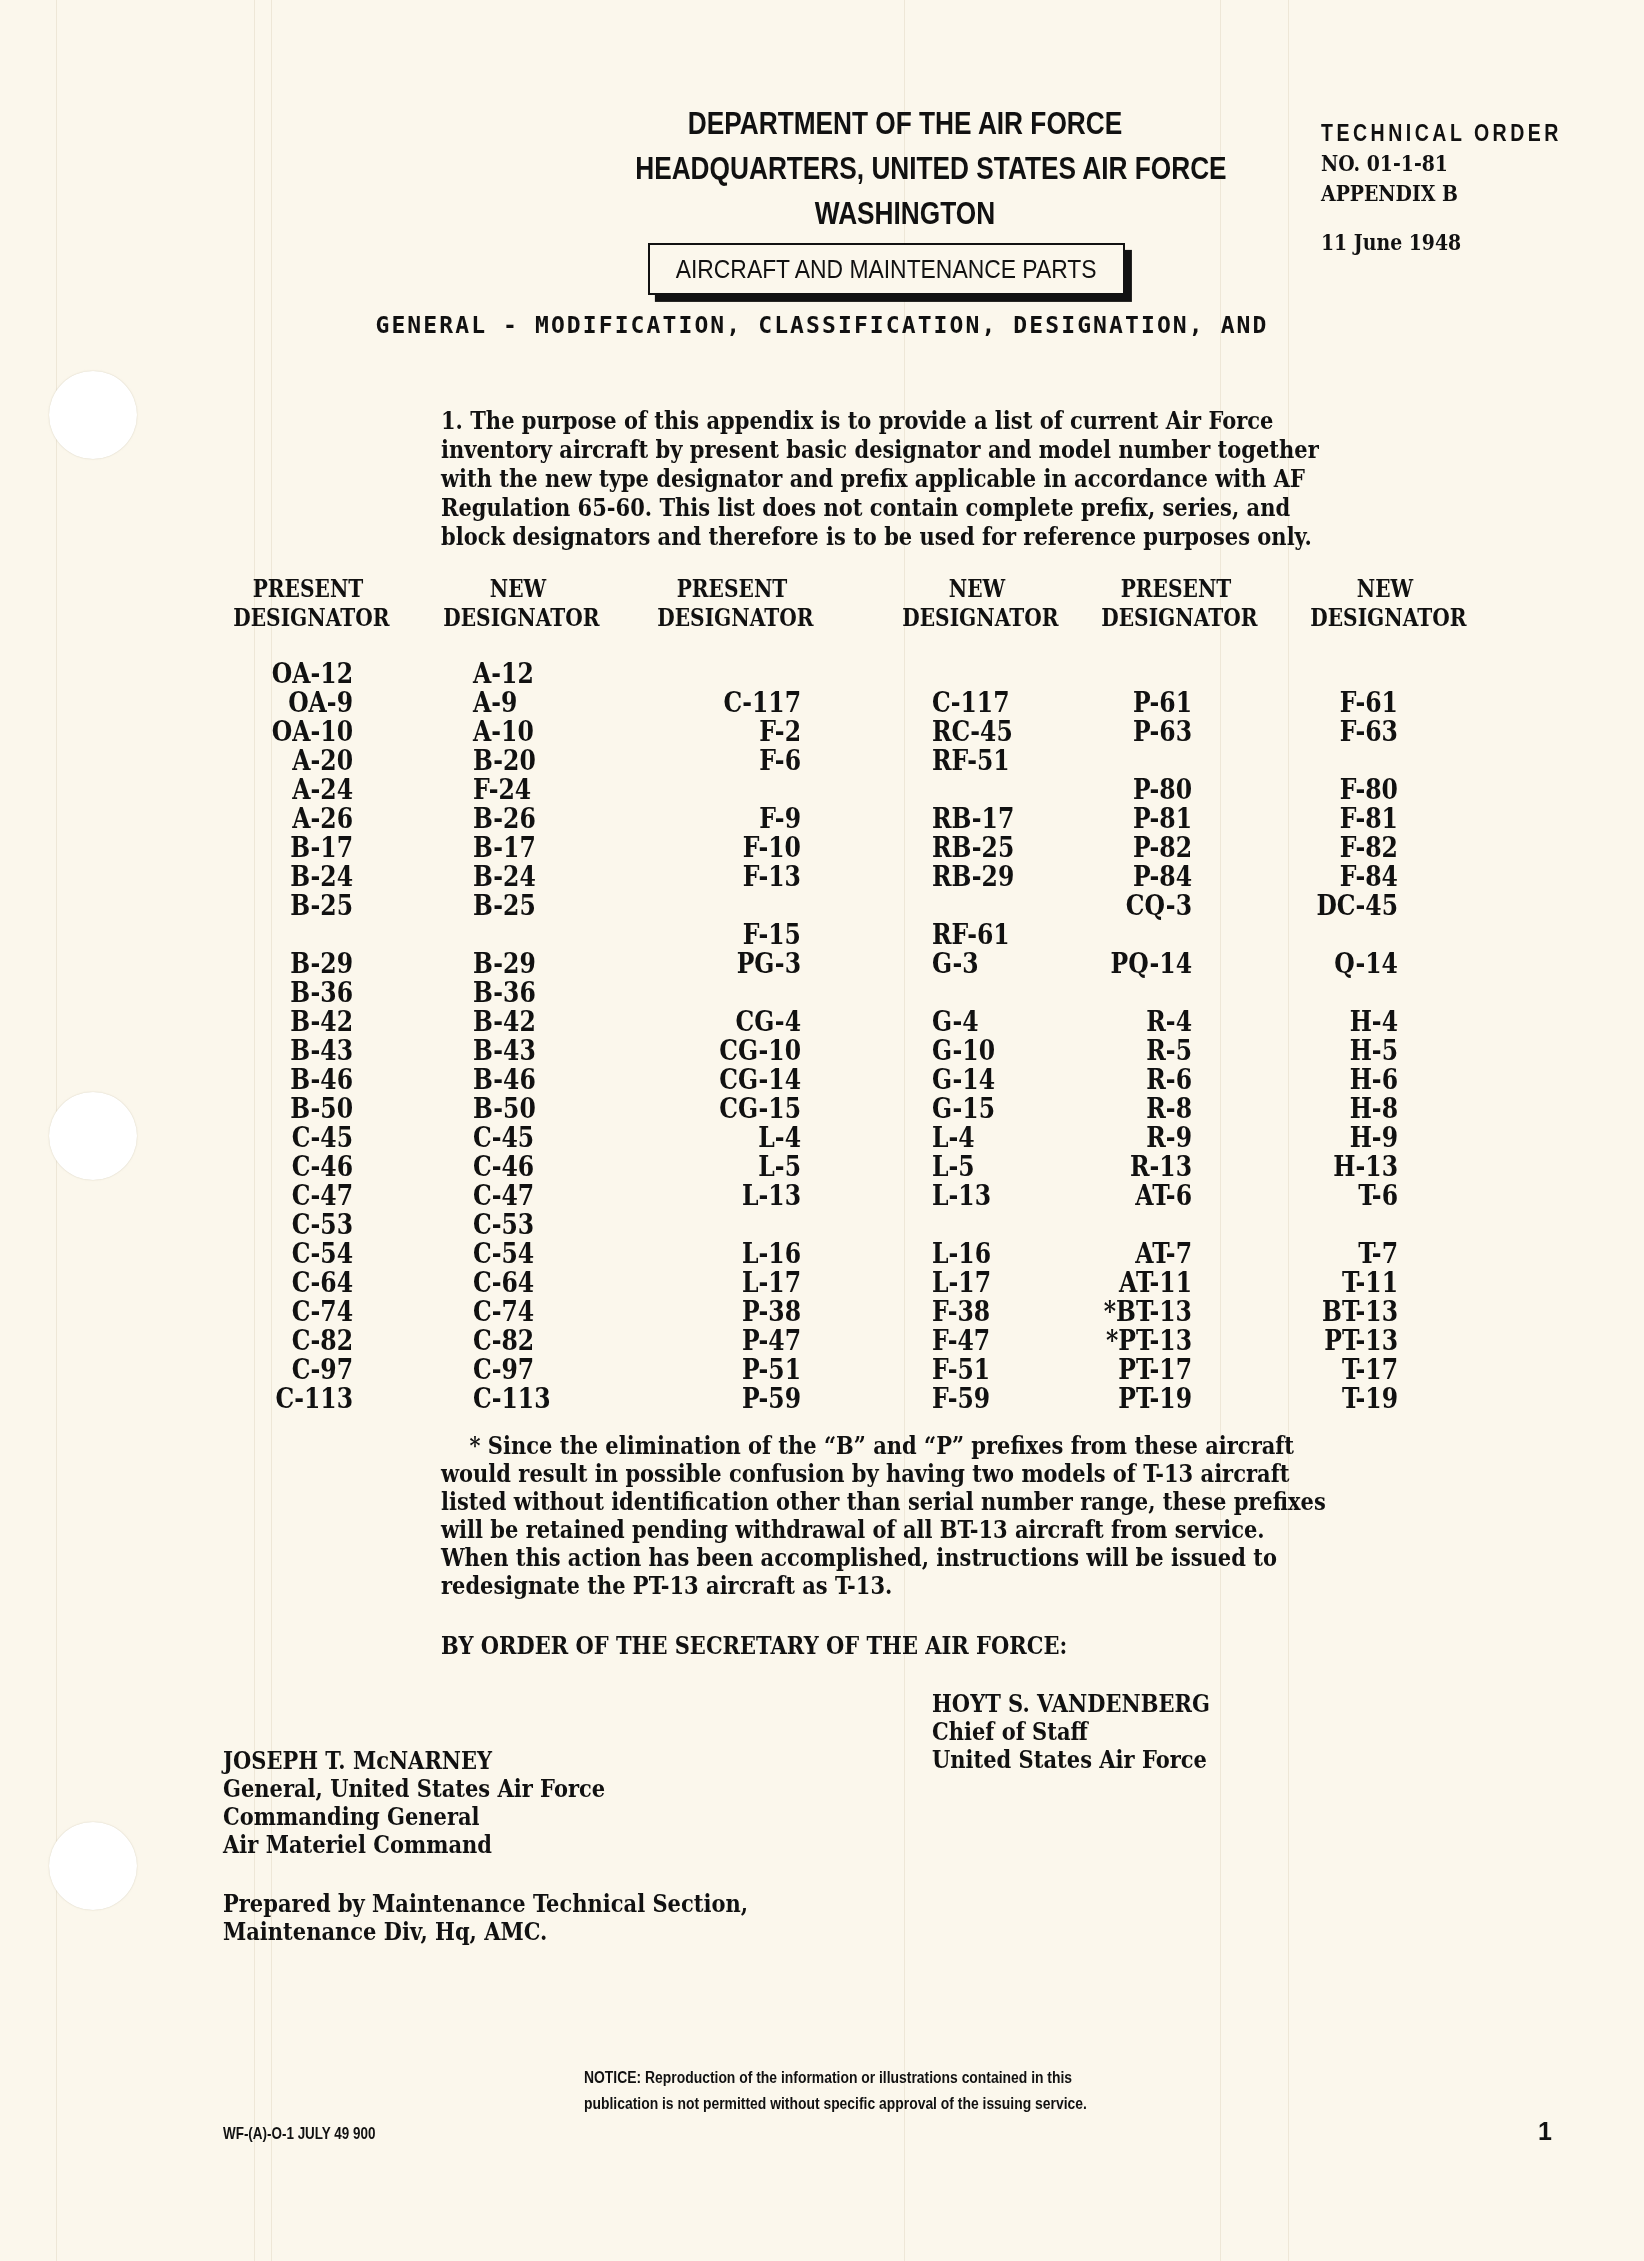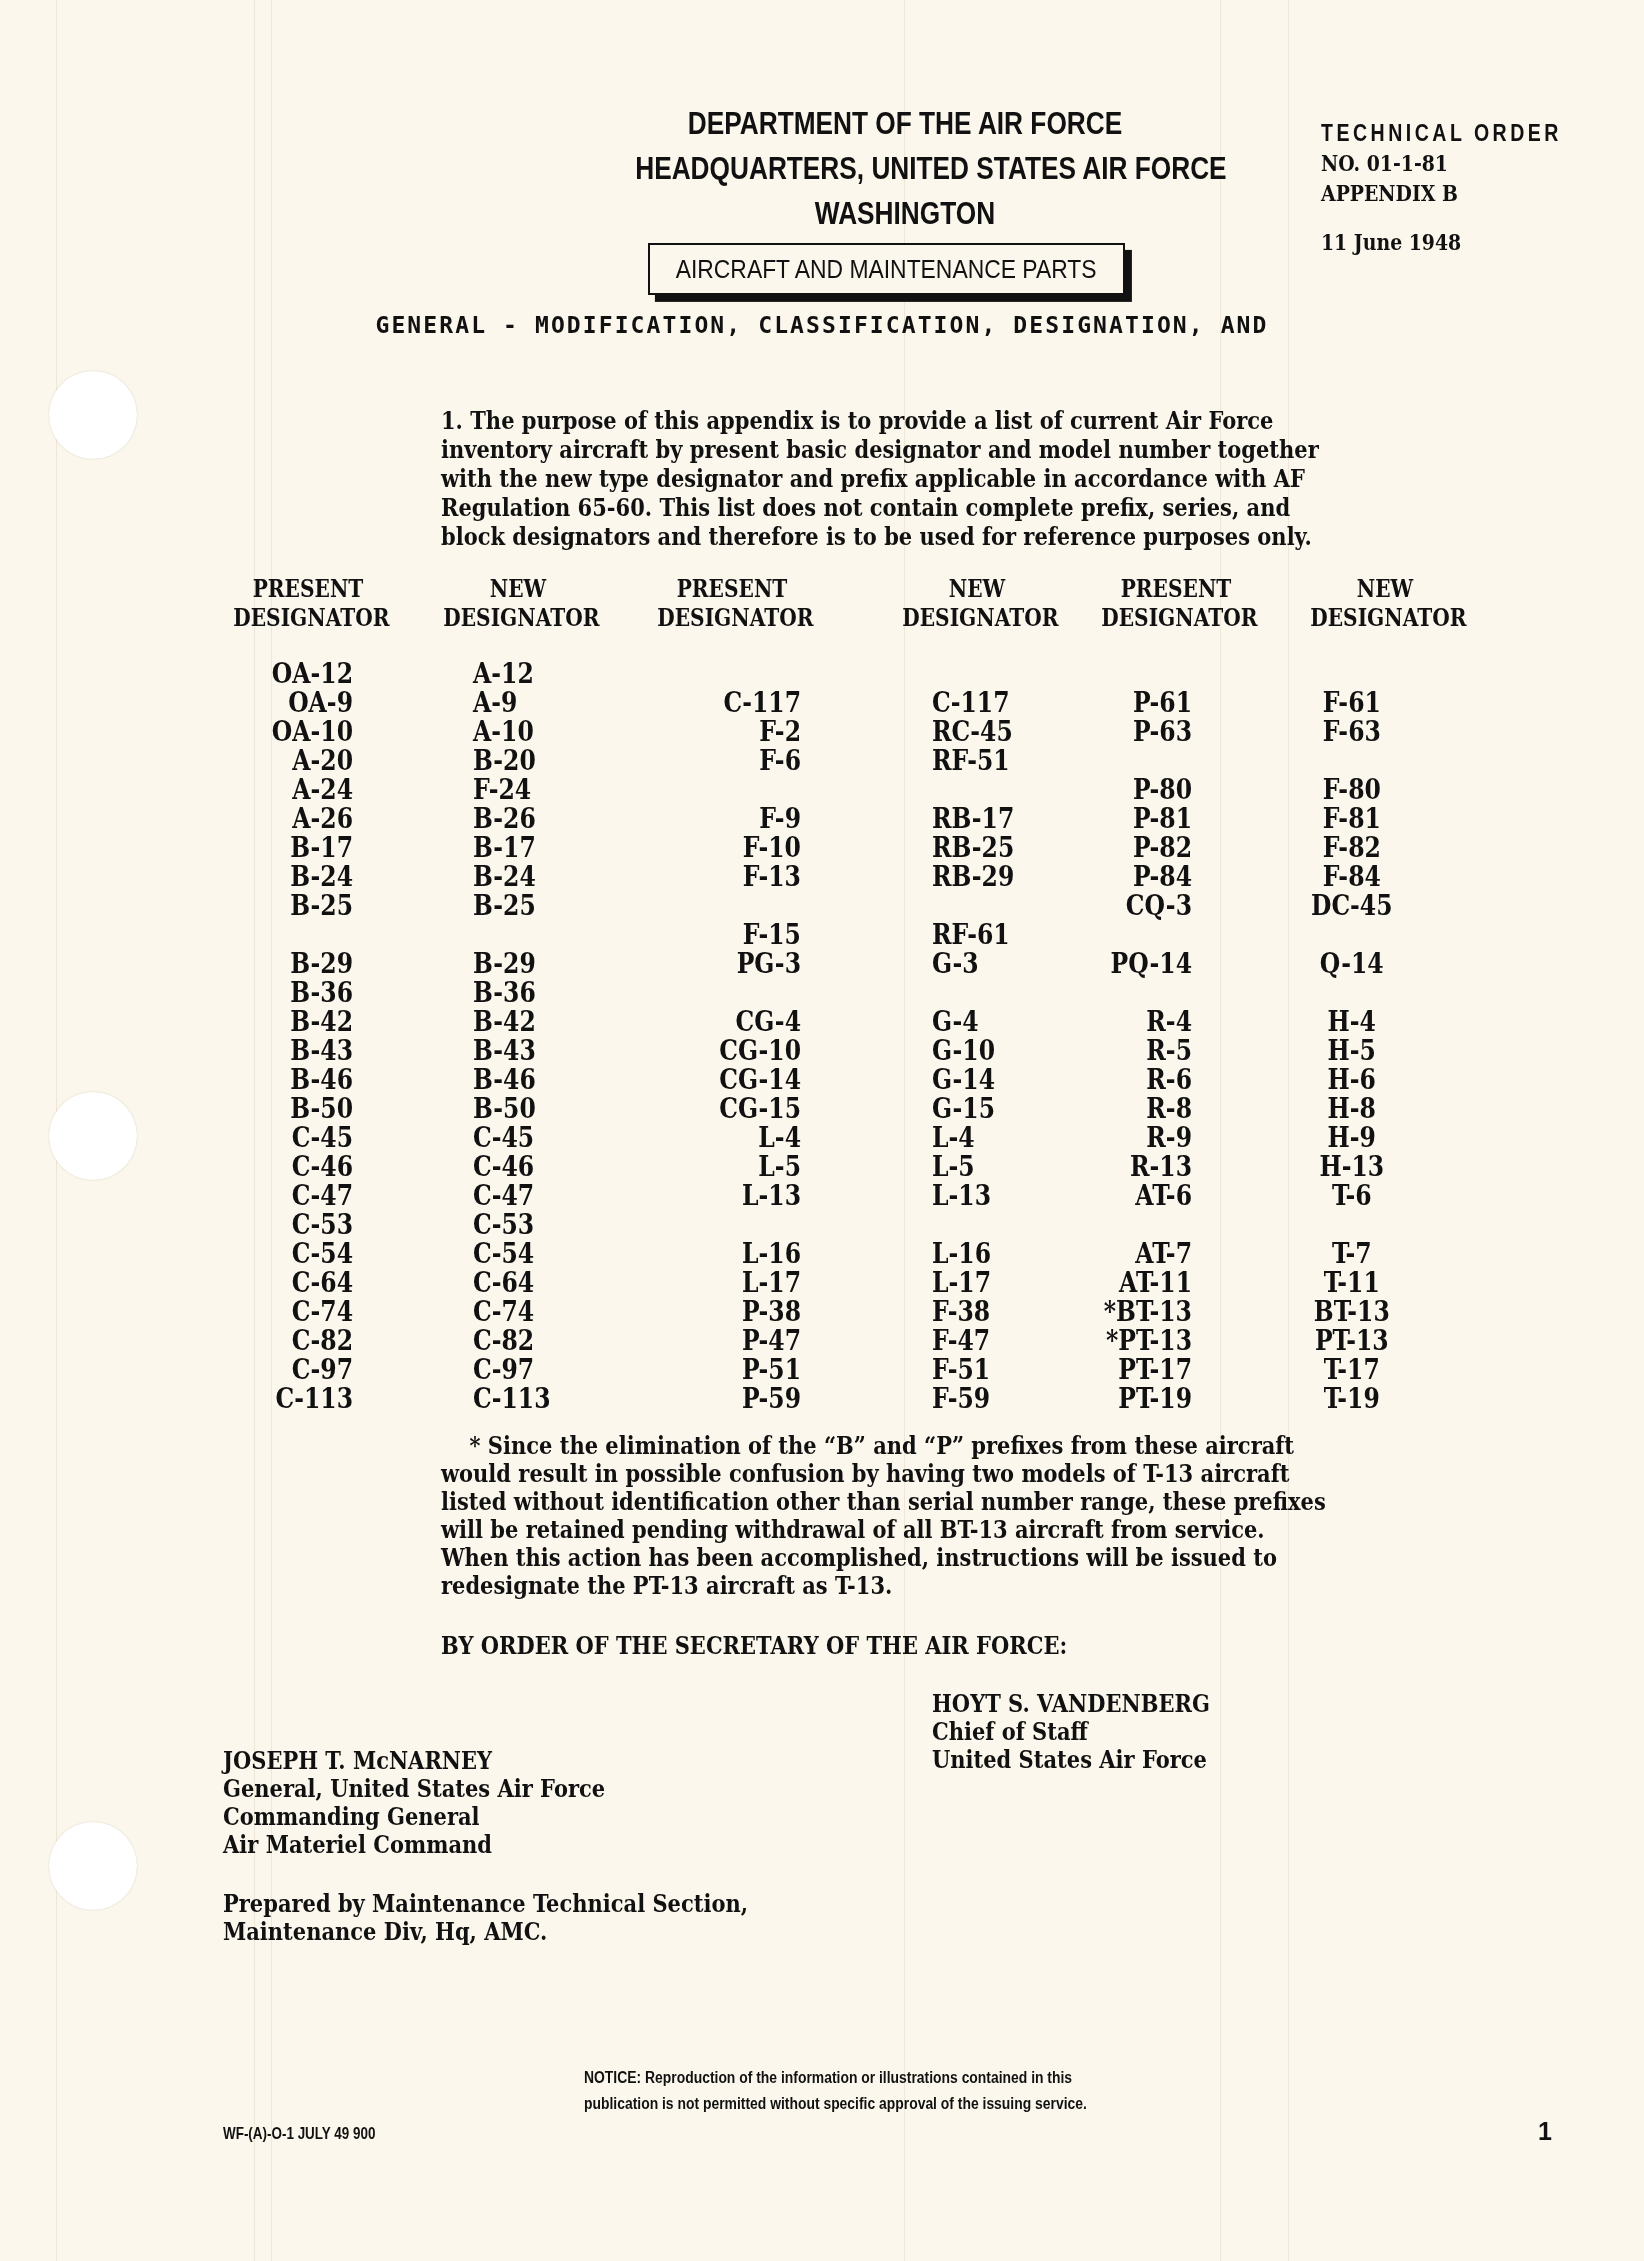--- a/index.html
+++ b/index.html
@@ -343,21 +343,21 @@
     <div class="cell" style="transform-origin: right center;">R-13</div>
     <div class="cell" style="transform-origin: right center;">AT-6</div>
     <div class="cell" style="transform-origin: right center;"></div>
     <div class="cell" style="transform-origin: right center;">AT-7</div>
     <div class="cell" style="transform-origin: right center;">AT-11</div>
     <div class="cell" style="transform-origin: right center;">*BT-13</div>
     <div class="cell" style="transform-origin: right center;">*PT-13</div>
     <div class="cell" style="transform-origin: right center;">PT-17</div>
     <div class="cell" style="transform-origin: right center;">PT-19</div>
   </div>
-<div class="col" style="left:1288px;width:110px;text-align:center">
+<div class="col" style="left:1288px;width:110px;text-align:right">
     <div class="cell" style="transform-origin: right center;"></div>
     <div class="cell" style="transform-origin: right center;">F-61</div>
     <div class="cell" style="transform-origin: right center;">F-63</div>
     <div class="cell" style="transform-origin: right center;"></div>
     <div class="cell" style="transform-origin: right center;">F-80</div>
     <div class="cell" style="transform-origin: right center;">F-81</div>
     <div class="cell" style="transform-origin: right center;">F-82</div>
     <div class="cell" style="transform-origin: right center;">F-84</div>
     <div class="cell" style="transform-origin: right center;">DC-45</div>
     <div class="cell" style="transform-origin: right center;"></div>

